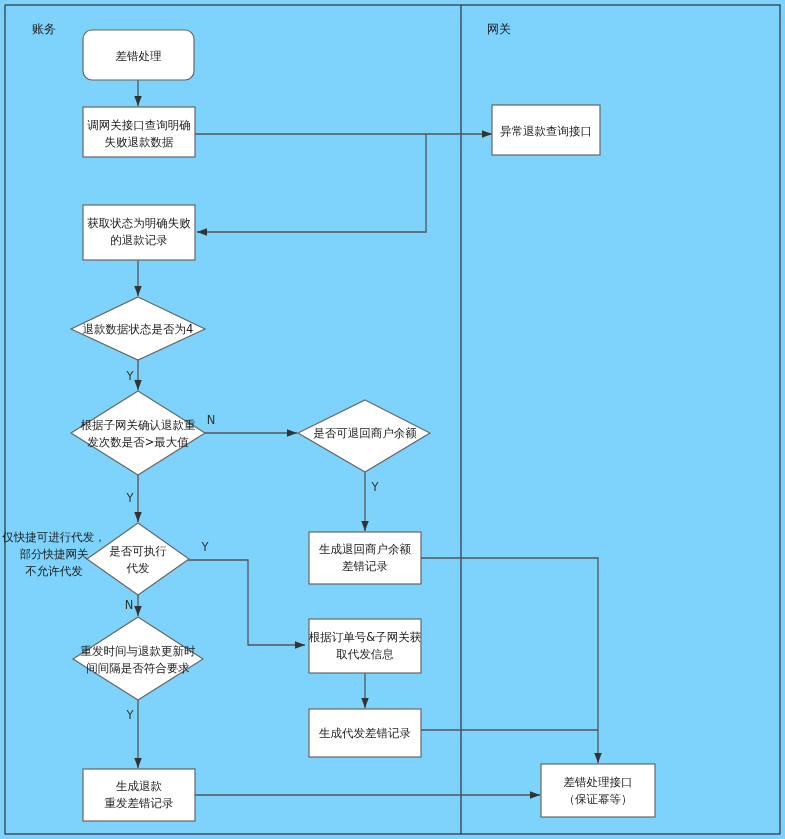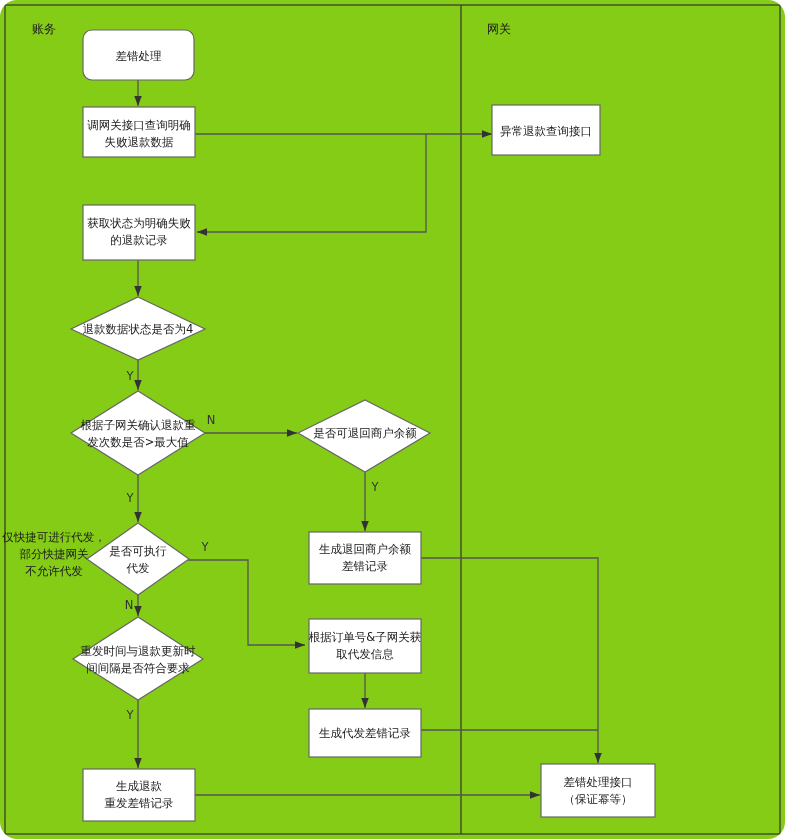--- a/index.html
+++ b/index.html
@@ -7,23 +7,22 @@
     padding: 0;
     background: #ffffff;
   }
   body {
     font-family: "DejaVu Sans", "Liberation Sans", sans-serif;
   }
   #canvas {
     position: relative;
     width: 785px;
     height: 839px;
-    background: #84cc16;
+    background: #7dd3fc;
     overflow: hidden;
-    border-radius: 17px;
   }
   svg.flow {
     position: absolute;
     top: 0;
     left: 0;
     width: 785px;
     height: 839px;
   }
   .shape-fill { fill: #ffffff; }
   .shape-stroke { stroke: #666666; stroke-width: 1.2; }

